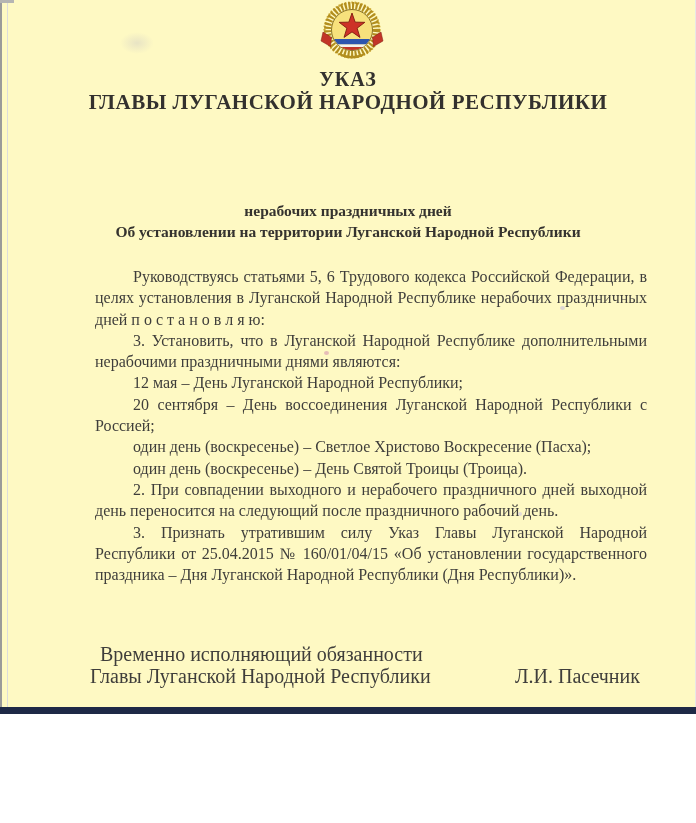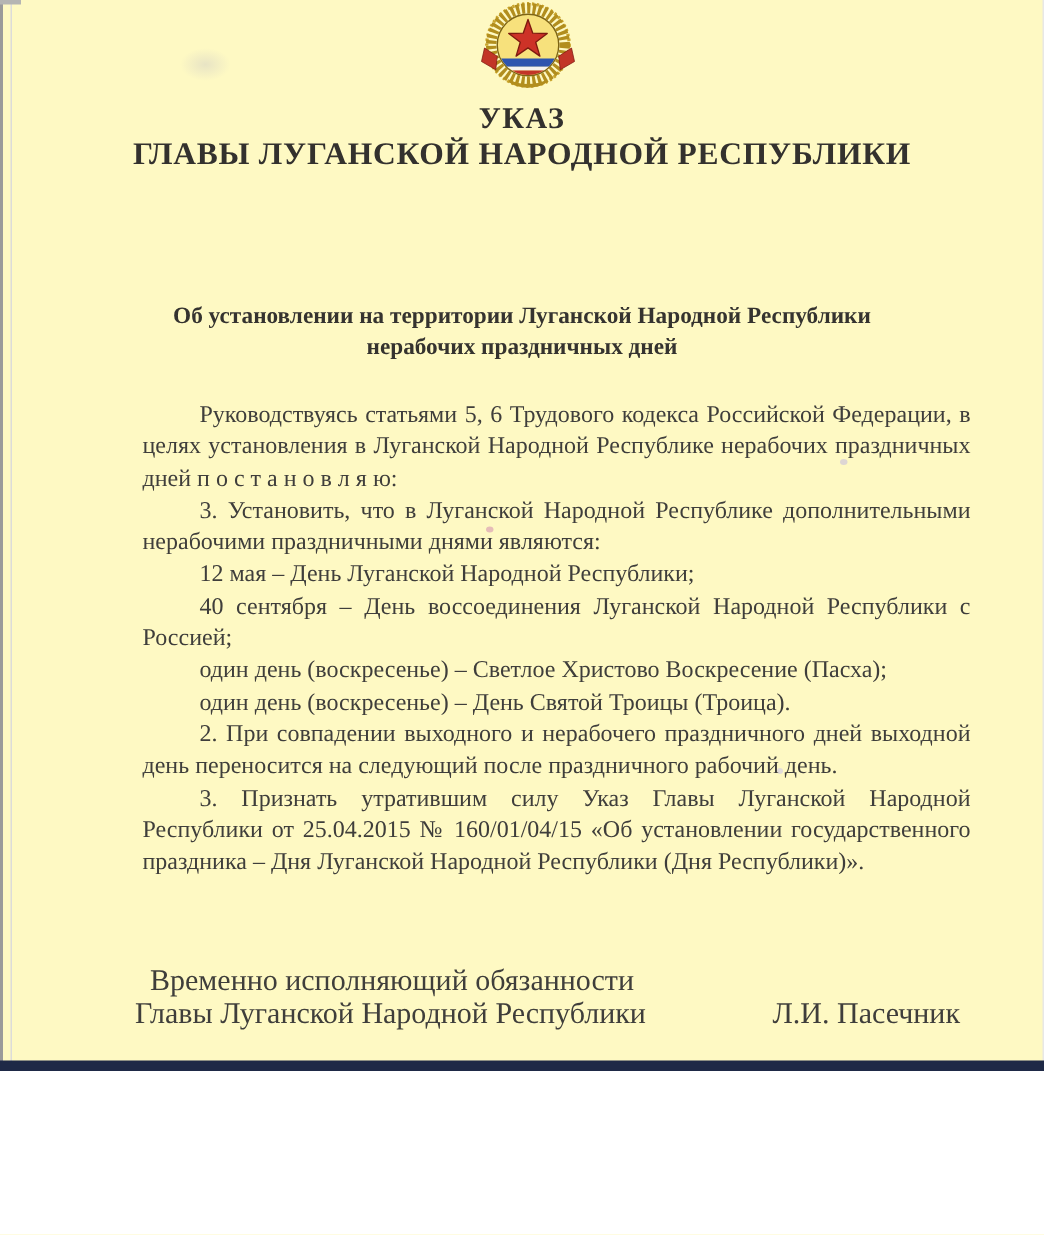--- a/index.html
+++ b/index.html
@@ -89,29 +89,29 @@
     <path d="M64,31 L55.5,36.5 L56.5,45.5 L66,40 Z" fill="#c23527" stroke="#7e1a10" stroke-width="0.5"></path>
     <path d="M22,52 Q35,58 48,52 L46,55 Q35,60 24,55 Z" fill="#b28e1e"></path>
   </svg>
 
   <div class="heading">
     <div class="doc-type">УКАЗ</div>
     <div class="authority">ГЛАВЫ ЛУГАНСКОЙ НАРОДНОЙ РЕСПУБЛИКИ</div>
   </div>
 
   <div class="doc-title">
+    <div>нерабочих праздничных дней</div>
     <div>Об установлении на территории Луганской Народной Республики</div>
-    <div>нерабочих праздничных дней</div>
   </div>
 
   <div class="body-text">
     <p>Руководствуясь статьями 5, 6 Трудового кодекса Российской Федерации, в целях установления в Луганской Народной Республике нерабочих праздничных дней п о с т а н о в л я ю:</p>
     <p>3. Установить, что в Луганской Народной Республике дополнительными нерабочими праздничными днями являются:</p>
     <p>12 мая – День Луганской Народной Республики;</p>
-    <p>40 сентября – День воссоединения Луганской Народной Республики с Россией;</p>
+    <p>20 сентября – День воссоединения Луганской Народной Республики с Россией;</p>
     <p>один день (воскресенье) – Светлое Христово Воскресение (Пасха);</p>
     <p>один день (воскресенье) – День Святой Троицы (Троица).</p>
     <p>2. При совпадении выходного и нерабочего праздничного дней выходной день переносится на следующий после праздничного рабочий день.</p>
     <p>3. Признать утратившим силу Указ Главы Луганской Народной Республики от 25.04.2015 № 160/01/04/15 «Об установлении государственного праздника – Дня Луганской Народной Республики (Дня Республики)».</p>
   </div>
 
   <div class="signature">
     <div class="sig-left">
       <div class="line1">Временно исполняющий обязанности</div>
       <div class="line2">Главы Луганской Народной Республики</div>

